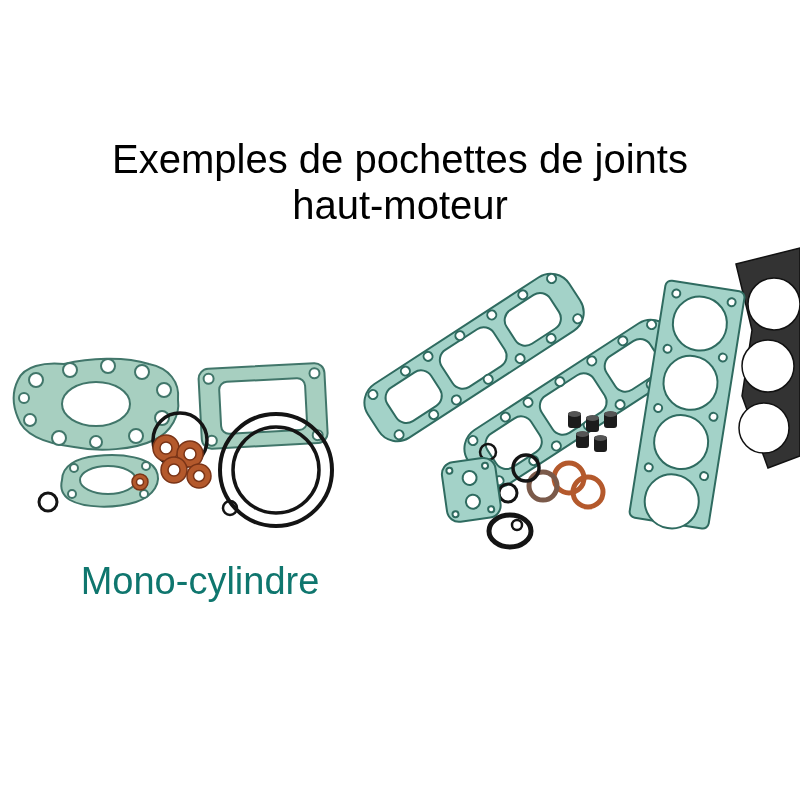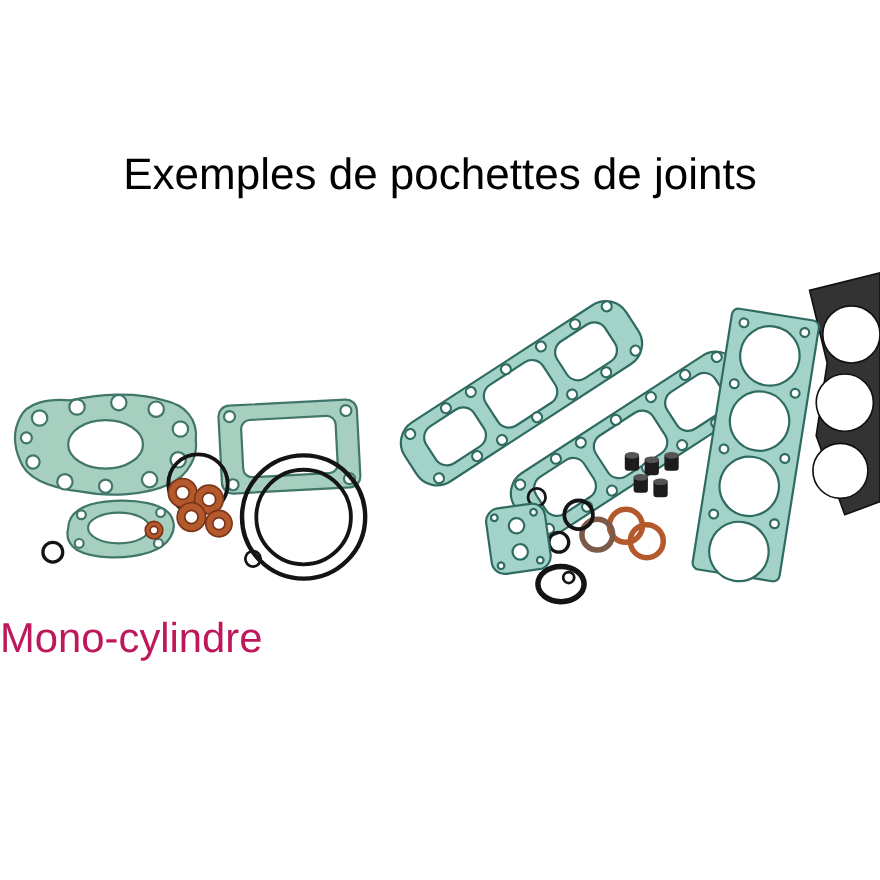--- a/index.html
+++ b/index.html
@@ -19,37 +19,38 @@
     text-align:center;
     font-size:40px;
     line-height:46px;
     color:#000;
     letter-spacing:0px;
   }
   .caption{
     position:absolute;
     top:560px;
     font-size:38px;
-    color:#be185d;
-    text-align:left;
+    color:#0f766e;
+    text-align:center;
   }
   .caption.left{left:0;width:400px;}
   .caption.right{left:390px;width:410px;}
   .photo{position:absolute;}
   .photo.mono{top:352px;left:4px;width:340px;height:195px;}
   .photo.multi{top:246px;left:338px;width:462px;height:305px;}
   svg{display:block;}
 </style>
 </head>
 <body>
 
 <div class="canvas">
 
   <div class="title">
     <div>Exemples de pochettes de joints</div>
+    <div>haut-moteur</div>
   </div>
 
   <div class="photo mono">
     <svg width="340" height="195" viewBox="0 0 340 195">
 
       <g stroke="var(--gasket-stroke)" stroke-width="2">
         <path d="M14,28 C20,14 40,10 60,12 C85,6 120,4 145,12 C165,16 176,30 174,48 C176,62 168,80 150,88 C130,98 95,100 70,95 C45,92 20,84 14,66 C8,52 8,40 14,28 Z" fill="var(--gasket-teal)"></path>
         <ellipse cx="92" cy="52" rx="34" ry="22" fill="#fff"></ellipse>
         <circle cx="32" cy="28" r="7" fill="#fff"></circle>
           <circle cx="66" cy="18" r="7" fill="#fff"></circle>

